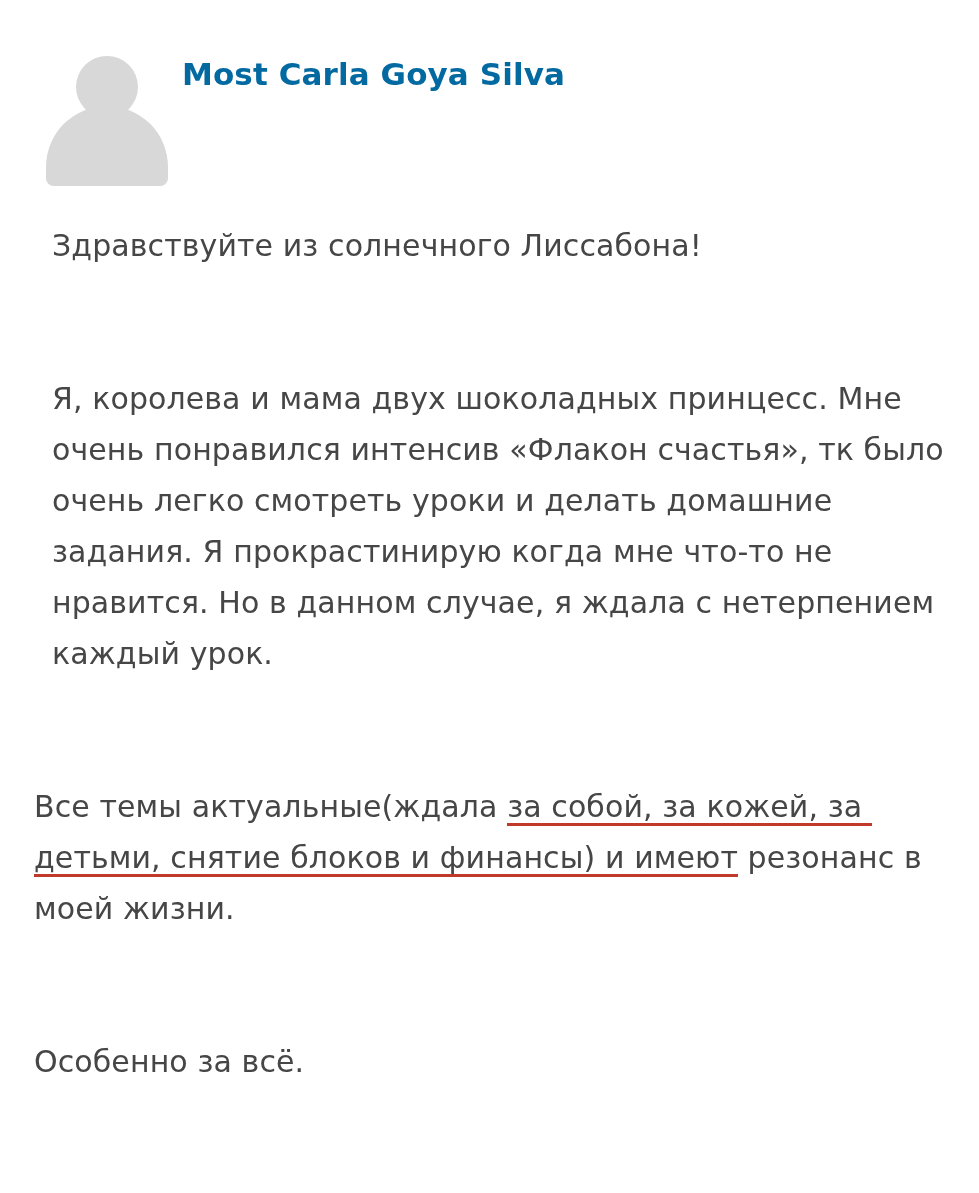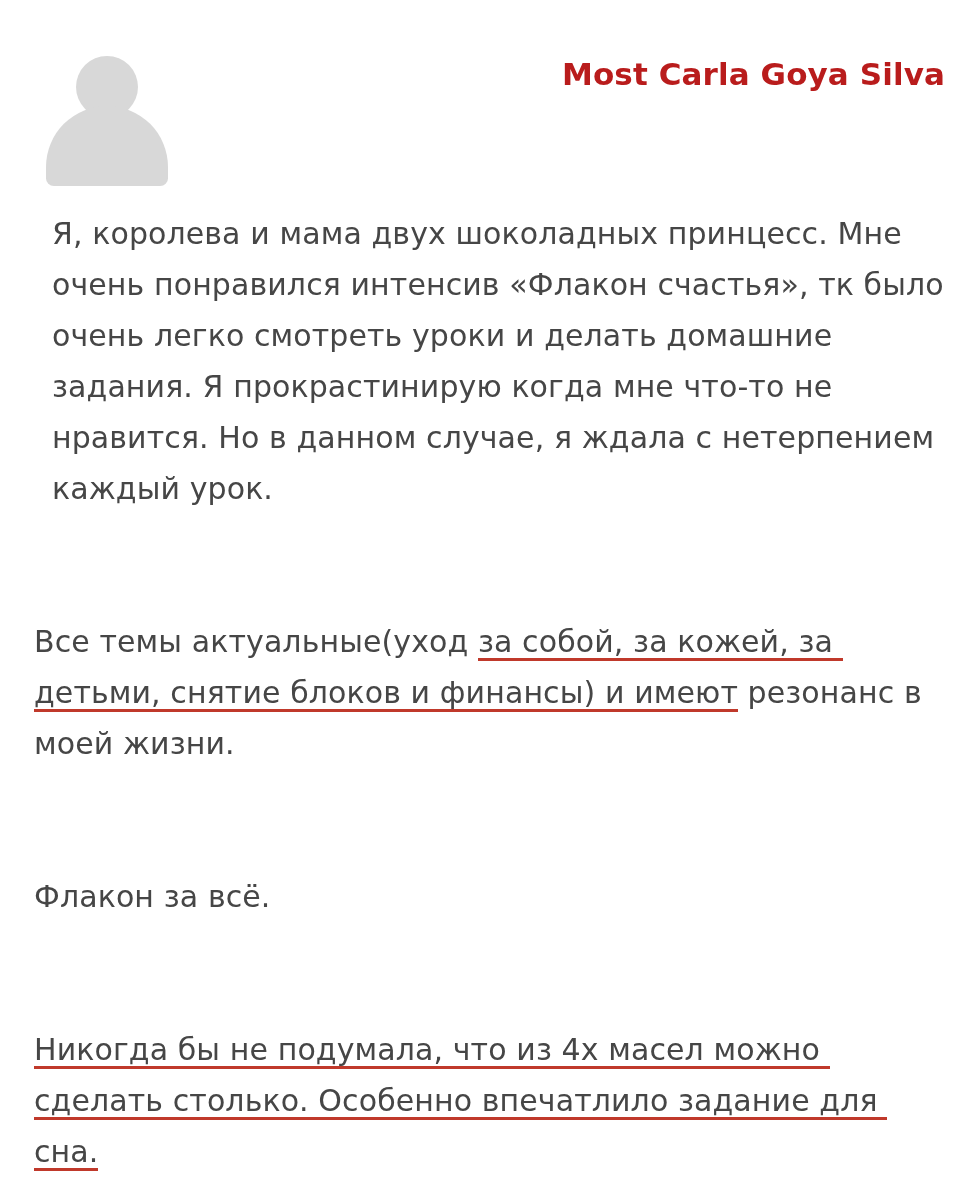--- a/index.html
+++ b/index.html
@@ -48,25 +48,24 @@
     height: 80px;
     border-radius: 62px 62px 8px 8px;
     background: #d8d8d8;
   }
 
   .author {
     font-family: "DejaVu Sans", "Liberation Sans", sans-serif;
     font-weight: bold;
     font-size: 31px;
     line-height: 40px;
-    color: #b91c1c;
+    color: #0369a1;
     letter-spacing: 0.1px;
-    margin: 14px 0 12px 0;
+    margin: 14px 0 24px 0;
     padding-left: 6px;
-    text-align: right;
   }
 
   .body-text {
     font-size: 30px;
     line-height: 51px;
     color: #464646;
     letter-spacing: 0.1px;
     white-space: pre-wrap;
   }
   .body-text p {
@@ -88,20 +87,21 @@
 <div class="post">
 
   <div class="avatar">
     <div class="head"></div>
     <div class="body"></div>
   </div>
 
   <div class="author">Most Carla Goya Silva</div>
 
   <div class="body-text">
+    <p class="para-indent2">Здравствуйте из солнечного Лиссабона!</p>
     <p class="para-indent2">Я, королева и мама двух шоколадных принцесс. Мне очень понравился интенсив «Флакон счастья», тк было очень легко смотреть уроки и делать домашние задания. Я прокрастинирую когда мне что-то не нравится. Но в данном случае, я ждала с нетерпением каждый урок.</p>
-    <p><span>Все темы актуальные(уход </span><span class="u">за собой, за кожей, за детьми, снятие блоков и финансы) и имеют</span><span> резонанс в моей жизни.</span></p>
-    <p>Флакон за всё.</p>
+    <p><span>Все темы актуальные(ждала </span><span class="u">за собой, за кожей, за детьми, снятие блоков и финансы) и имеют</span><span> резонанс в моей жизни.</span></p>
+    <p>Особенно за всё.</p>
     <p><span class="u">Никогда бы не подумала, что из 4х масел можно сделать столько. Особенно впечатлило задание для сна.</span></p>
     
   </div>
 
 </div>
 
 </body></html>

